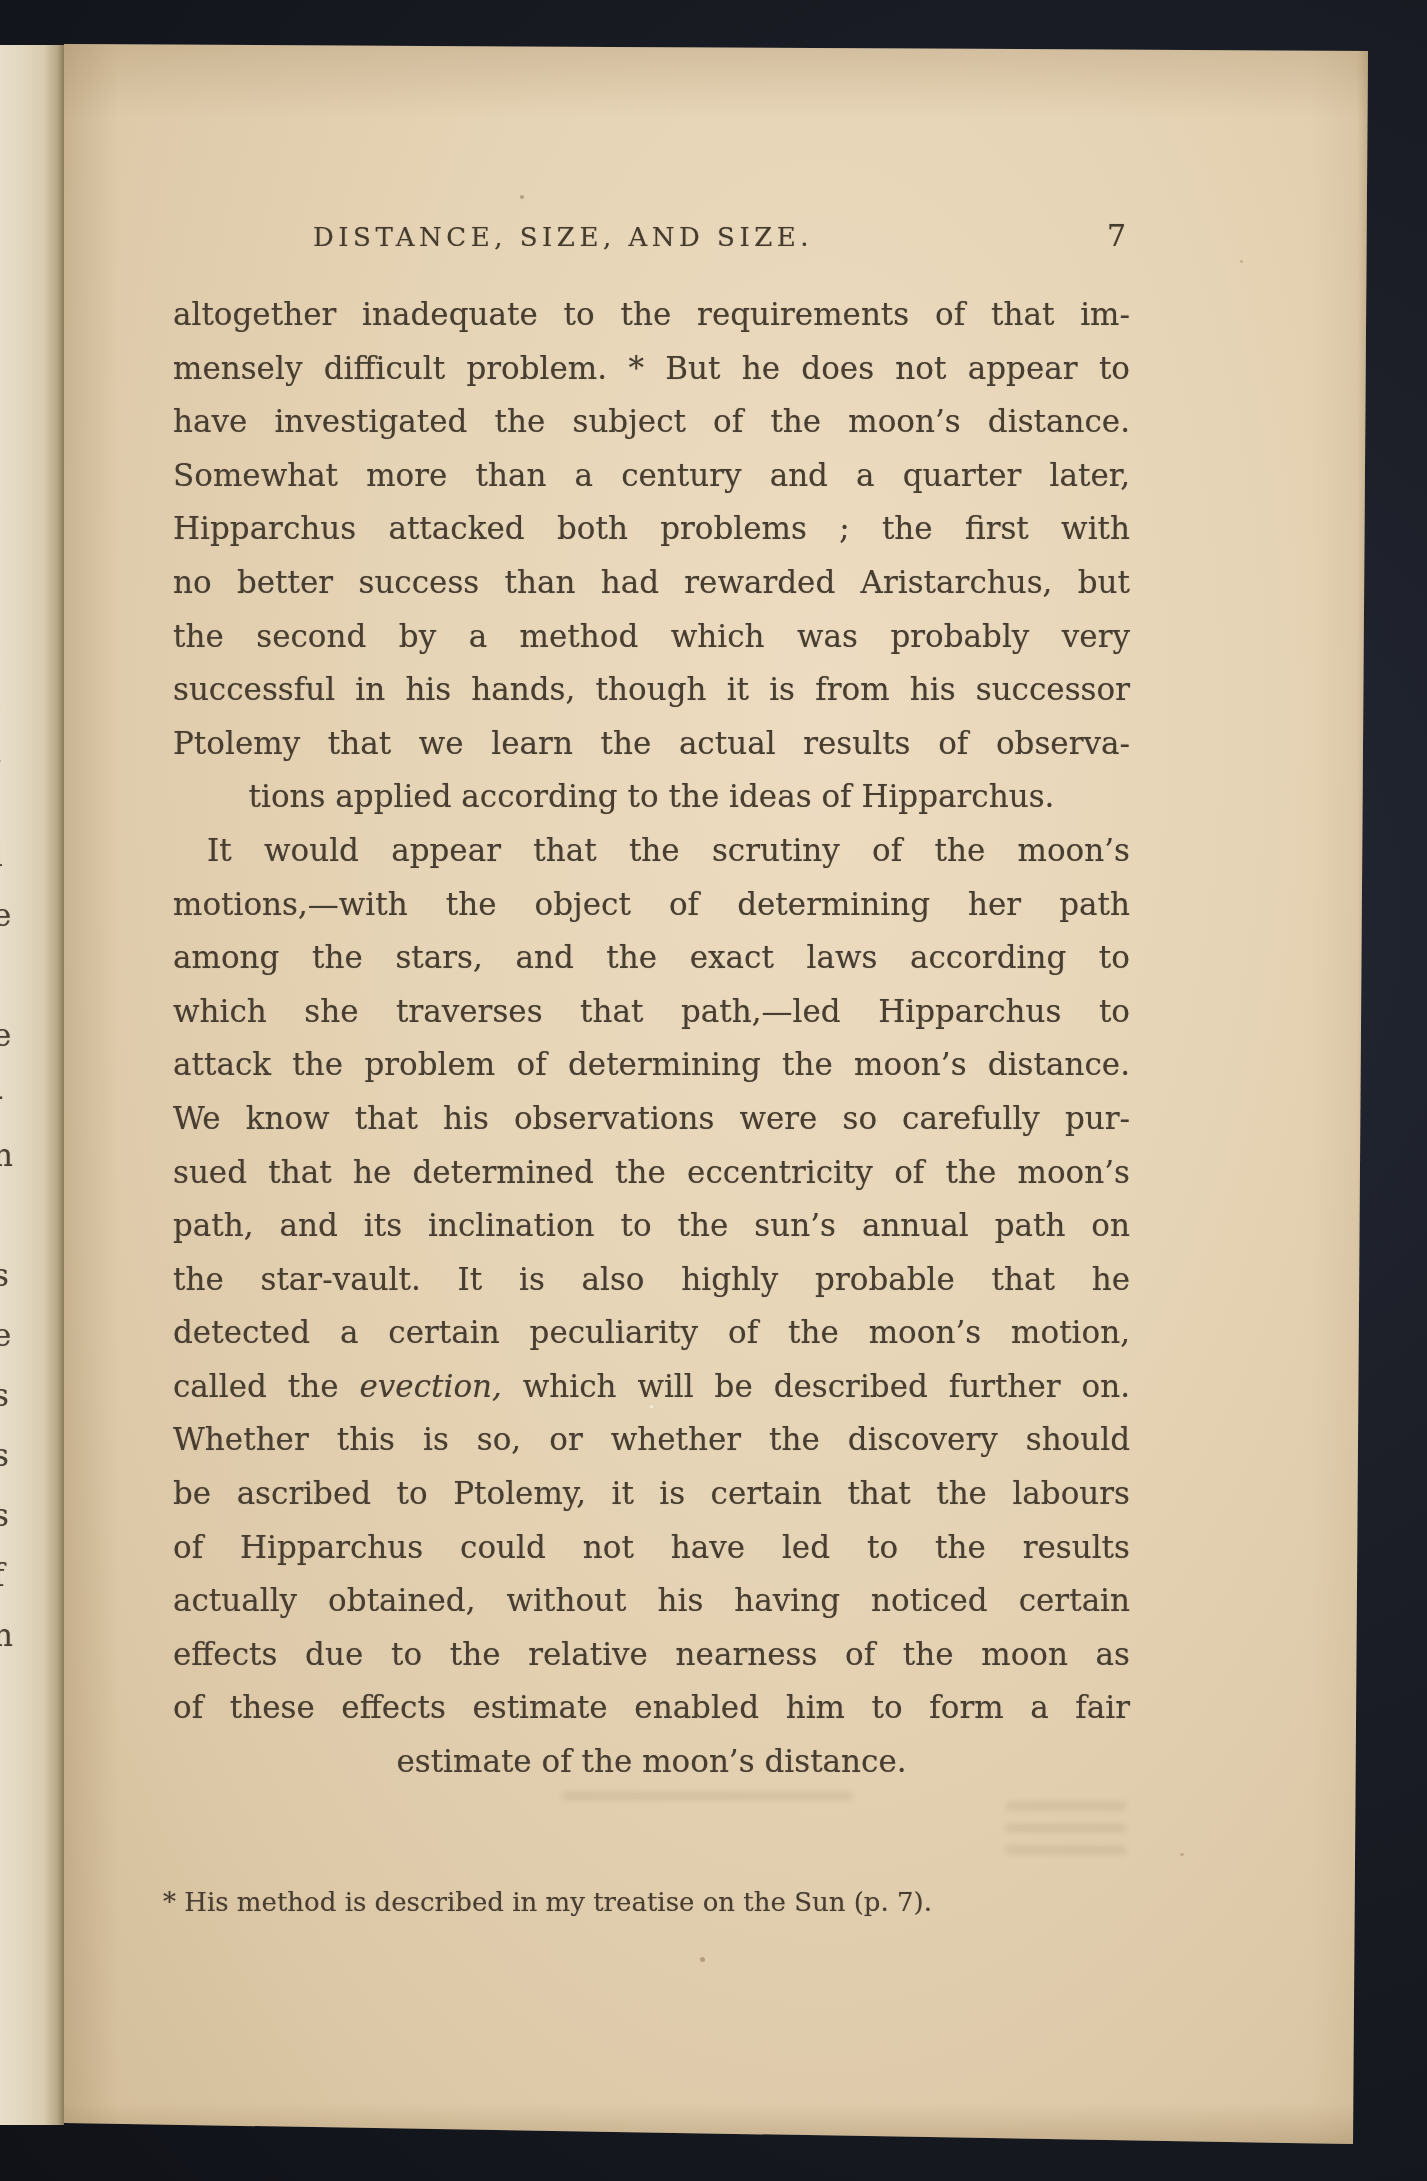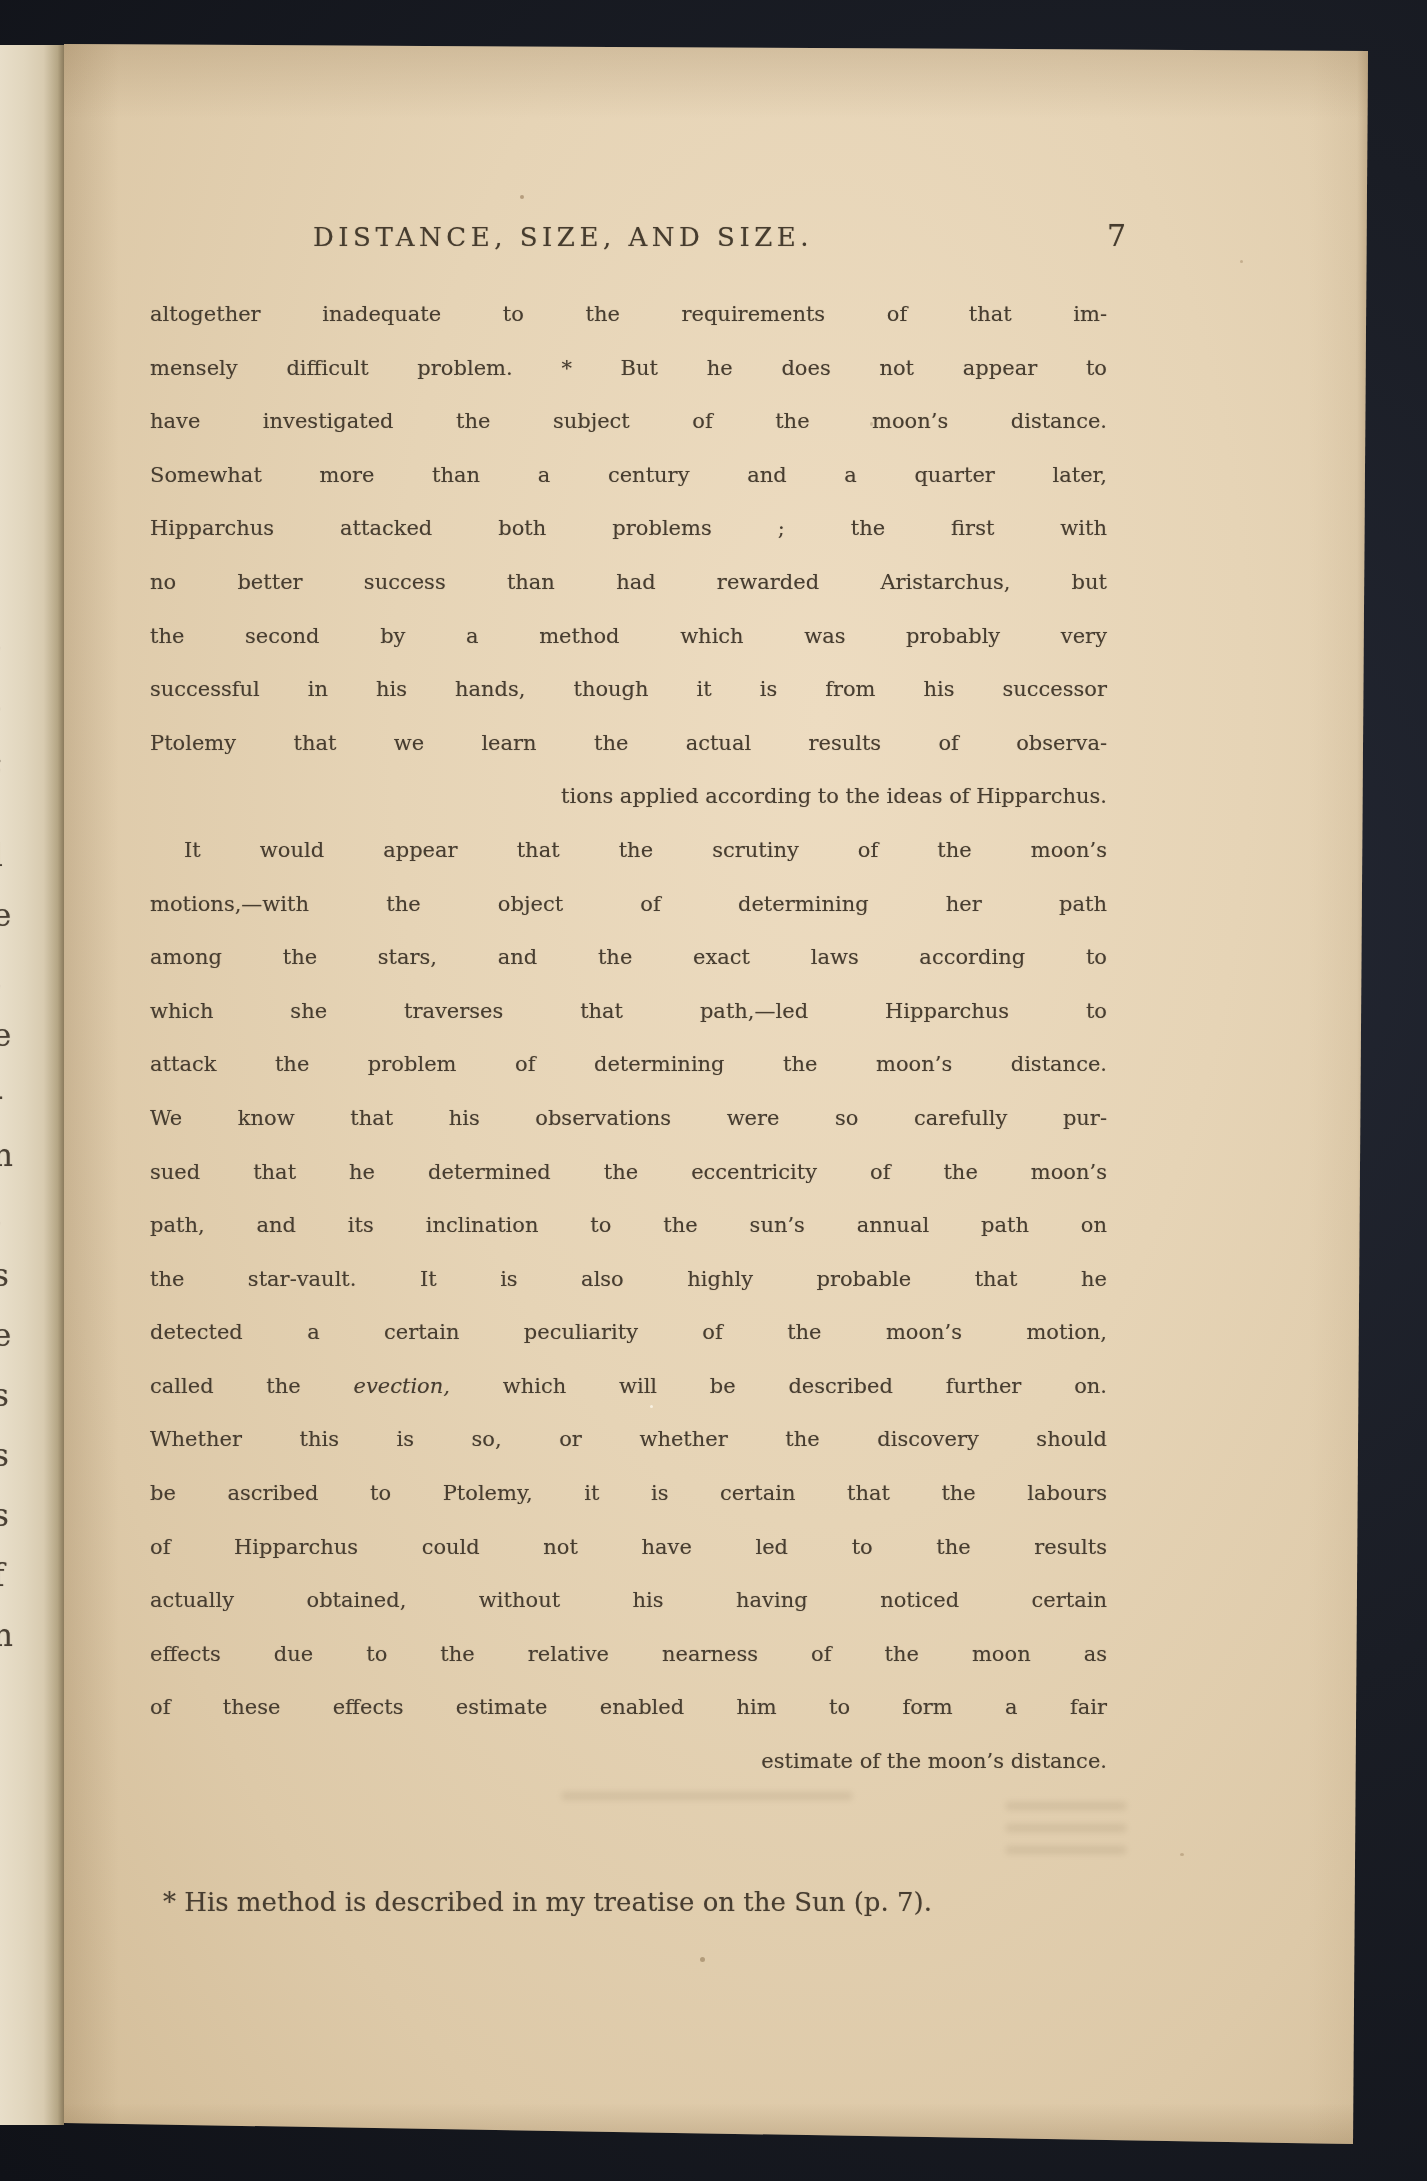--- a/index.html
+++ b/index.html
@@ -32,24 +32,24 @@
   .running-head{
     position:absolute;left:249px;top:180px;line-height:1;
     font-size:26px;letter-spacing:4.5px;color:#463c2e;
     text-shadow:0 0 1px rgba(70,60,46,.45);
   }
   .folio{
     position:absolute;left:1043px;top:177px;line-height:1;
     font-size:30px;color:#463c2e;text-shadow:0 0 1px rgba(70,60,46,.45);
   }
   .body-text{
-    position:absolute;left:86px;top:244px;width:957px;
-    font-size:21px;color:#473d30;text-shadow:0 0 1px rgba(71,61,48,.38);
+    position:absolute;left:109px;top:244px;width:957px;
+    font-size:31px;color:#473d30;text-shadow:0 0 1px rgba(71,61,48,.38);
   }
-  .line{line-height:53.6px;height:53.6px;text-align:right;}
+  .line{line-height:53.6px;height:53.6px;text-align:center;}
   .line.just{text-align:justify;text-align-last:justify;}
   .line.ind{text-indent:34px;}
   .it{font-style:italic;}
   .footnote{
     position:absolute;left:99px;top:1813px;width:957px;line-height:1.35;
     font-size:26px;color:#473d30;text-shadow:0 0 1px rgba(71,61,48,.38);margin-top:28px;
   }
   
   .speck{position:absolute;border-radius:50%;}
   .s1{left:456px;top:151px;width:4px;height:4px;background:rgba(122,92,56,.45);}

